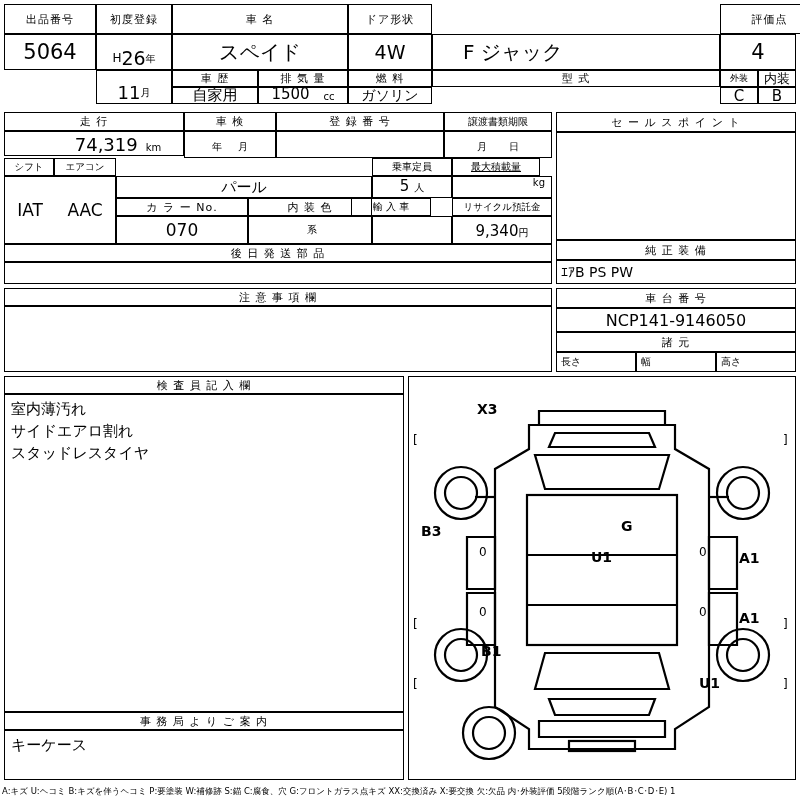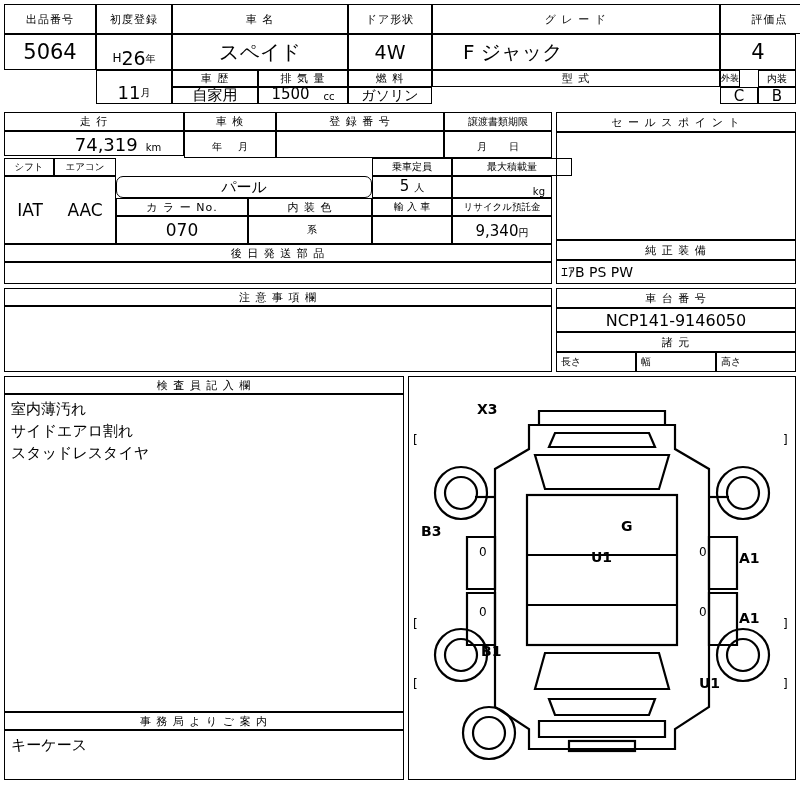--- a/index.html
+++ b/index.html
@@ -87,23 +87,20 @@
     <div class="val" style="font-size:20px;">スペイド</div>
   </div>
 
   <div class="box" style="left:348px;top:4px;width:84px;height:30px;">
     <div class="lbl">ドア形状</div>
   </div>
   <div class="box" style="left:348px;top:34px;width:84px;height:36px;">
     <div class="val" style="font-size:19px;">4W</div>
   </div>
 
-  <div class="box" style="left:432px;top:4px;width:288px;height:30px;">
-    <div class="lbl">グ レ ー ド</div>
-  </div>
   <div class="box" style="left:432px;top:34px;width:288px;height:36px;">
     <div class="val-l" style="font-size:20px;padding-left:30px;">F ジャック</div>
   </div>
 
   <div class="box" style="left:720px;top:4px;width:99px;height:30px;">
     <div class="lbl">評価点</div>
   </div>
   <div class="box" style="left:720px;top:34px;width:76px;height:36px;">
     <div class="val big">4</div>
   </div>
@@ -136,25 +133,25 @@
     <div class="lbl">燃 料</div>
   </div>
   <div class="box" style="left:348px;top:87px;width:84px;height:17px;">
     <div class="val" style="font-size:14px;">ガソリン</div>
   </div>
 
   <div class="box" style="left:432px;top:70px;width:288px;height:17px;">
     <div class="lbl">型 式</div>
   </div>
 
-  <div class="box" style="left:720px;top:70px;width:20px;height:17px;">
+  <div class="box" style="left:720px;top:70px;width:38px;height:17px;">
     <div class="lbl" style="font-size:9px;letter-spacing:0;">外装</div>
   </div>
   <div class="box" style="left:758px;top:70px;width:38px;height:17px;">
-    <div class="lbl" style="font-size:10px;letter-spacing:0;">内装</div>
+    <div class="lbl" style="font-size:13px;letter-spacing:0;">内装</div>
   </div>
   <div class="box" style="left:720px;top:87px;width:38px;height:17px;">
     <div class="val" style="font-size:15px;">C</div>
   </div>
   <div class="box" style="left:758px;top:87px;width:38px;height:17px;">
     <div class="val" style="font-size:15px;">B</div>
   </div>
 
   <div class="box" style="left:4px;top:112px;width:180px;height:19px;">
     <div class="lbl">走 行</div>
@@ -199,39 +196,39 @@
   <div class="box" style="left:54px;top:158px;width:62px;height:18px;">
     <div class="lbl" style="font-size:9.5px;letter-spacing:0;">エアコン</div>
   </div>
   <div class="box" style="left:4px;top:176px;width:112px;height:68px;">
     <div style="display:flex;align-items:center;justify-content:space-around;height:100%;">
       <span style="font-size:17px;">IAT</span>
       <span style="font-size:17px;">AAC</span>
     </div>
   </div>
 
-  <div class="box" style="left:116px;top:176px;width:256px;height:22px;border-radius:7px;">
+  <div class="box" style="left:116px;top:176px;width:256px;height:22px;">
     <div class="val" style="font-size:15px;">パール</div>
   </div>
 
   <div class="box" style="left:372px;top:158px;width:80px;height:18px;">
     <div class="lbl" style="font-size:10px;letter-spacing:0;">乗車定員</div>
   </div>
   <div class="box" style="left:372px;top:176px;width:80px;height:22px;">
     <div style="display:flex;align-items:flex-end;justify-content:center;height:100%;padding-bottom:2px;">
       <span style="font-size:15px;">5</span>
       <span class="xs" style="margin-left:5px;">人</span>
     </div>
   </div>
 
-  <div class="box" style="left:452px;top:158px;width:120px;height:18px;">
+  <div class="box" style="left:452px;top:158px;width:88px;height:18px;text-decoration:underline;">
     <div class="lbl" style="font-size:10px;letter-spacing:0;">最大積載量</div>
   </div>
   <div class="box" style="left:452px;top:176px;width:100px;height:22px;">
-    <div style="display:flex;align-items:flex-end;justify-content:flex-end;height:100%;padding:0 6px 0 0;">
+    <div style="display:flex;justify-content:flex-end;height:100%;padding:0 6px 15px 0;">
       <span class="xs">kg</span>
     </div>
   </div>
 
   <div class="box" style="left:116px;top:198px;width:132px;height:18px;">
     <div class="lbl">カ ラ ー No.</div>
   </div>
   <div class="box" style="left:116px;top:216px;width:132px;height:28px;">
     <div class="val" style="font-size:17px;">070</div>
   </div>
@@ -239,21 +236,21 @@
   <div class="box" style="left:248px;top:198px;width:124px;height:18px;">
     <div class="lbl">内 装 色</div>
   </div>
   <div class="box" style="left:248px;top:216px;width:124px;height:28px;">
     <div style="display:flex;align-items:center;justify-content:center;height:100%;">
       <span style="font-size:15px;"></span>
       <span class="sub" style="margin-left:4px;">系</span>
     </div>
   </div>
 
-  <div class="box" style="left:372px;top:198px;width:80px;height:18px;">
+  <div class="box" style="left:351px;top:198px;width:80px;height:18px;">
     <div class="lbl" style="font-size:10px;letter-spacing:0;">輸 入 車</div>
   </div>
   <div class="box" style="left:372px;top:216px;width:80px;height:28px;"></div>
 
   <div class="box" style="left:452px;top:198px;width:100px;height:18px;">
     <div class="lbl" style="font-size:9.5px;letter-spacing:0;">リサイクル預託金</div>
   </div>
   <div class="box" style="left:452px;top:216px;width:100px;height:28px;">
     <div style="display:flex;align-items:flex-end;justify-content:center;height:100%;padding-bottom:3px;">
       <span style="font-size:15px;margin-top:35px;">9,340</span>
@@ -389,14 +386,15 @@
       <div class="dg-small" style="left:374px;top:240px;">]</div>
       <div class="dg-small" style="left:374px;top:300px;">]</div>
 
       <div class="dg-small" style="left:70px;top:168px;">0</div>
       <div class="dg-small" style="left:70px;top:228px;">0</div>
       <div class="dg-small" style="left:290px;top:168px;">0</div>
       <div class="dg-small" style="left:290px;top:228px;">0</div>
     </div>
   </div>
 
+  <div class="footer">A:キズ  U:ヘコミ  B:キズを伴うヘコミ  P:要塗装  W:補修跡  S:錨  C:腐食、穴  G:フロントガラス点キズ  XX:交換済み  X:要交換  欠:欠品  内･外装評価 5段階ランク順(A･B･C･D･E)  1</div>
 
 </div>
 
 </body></html>

